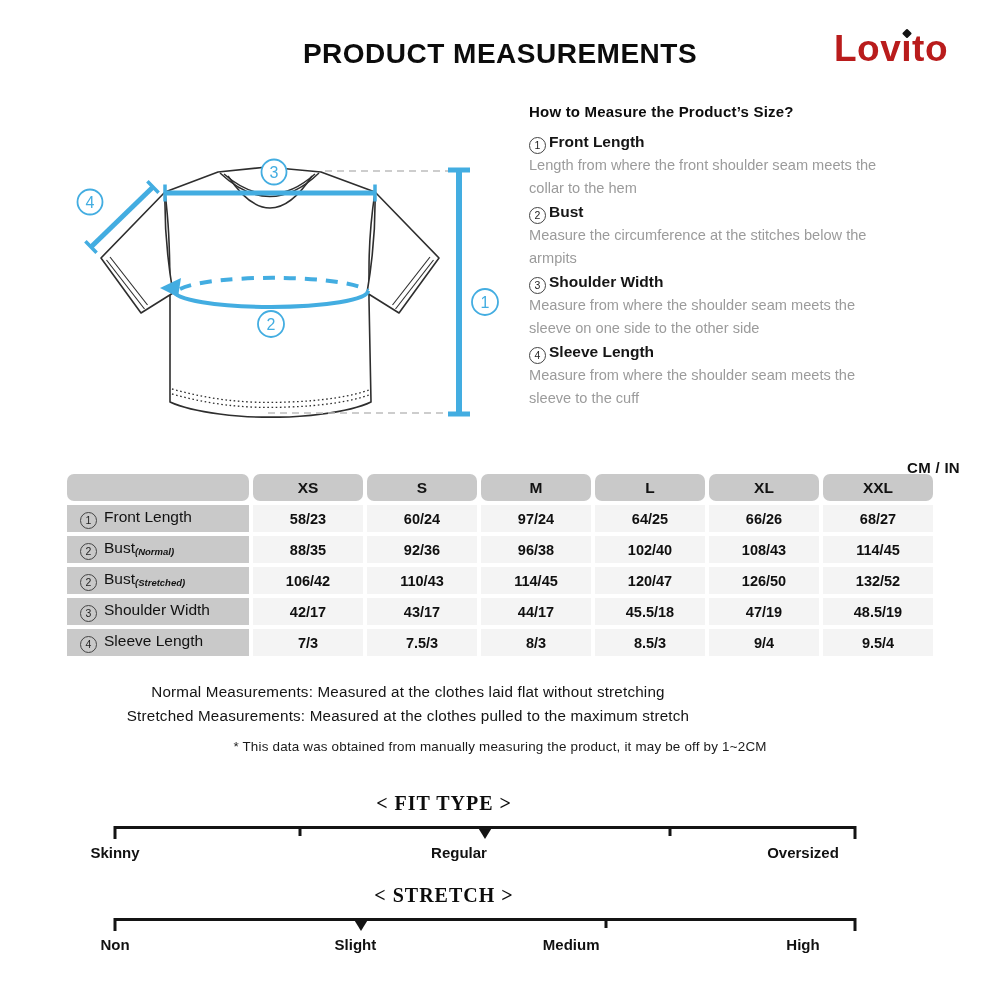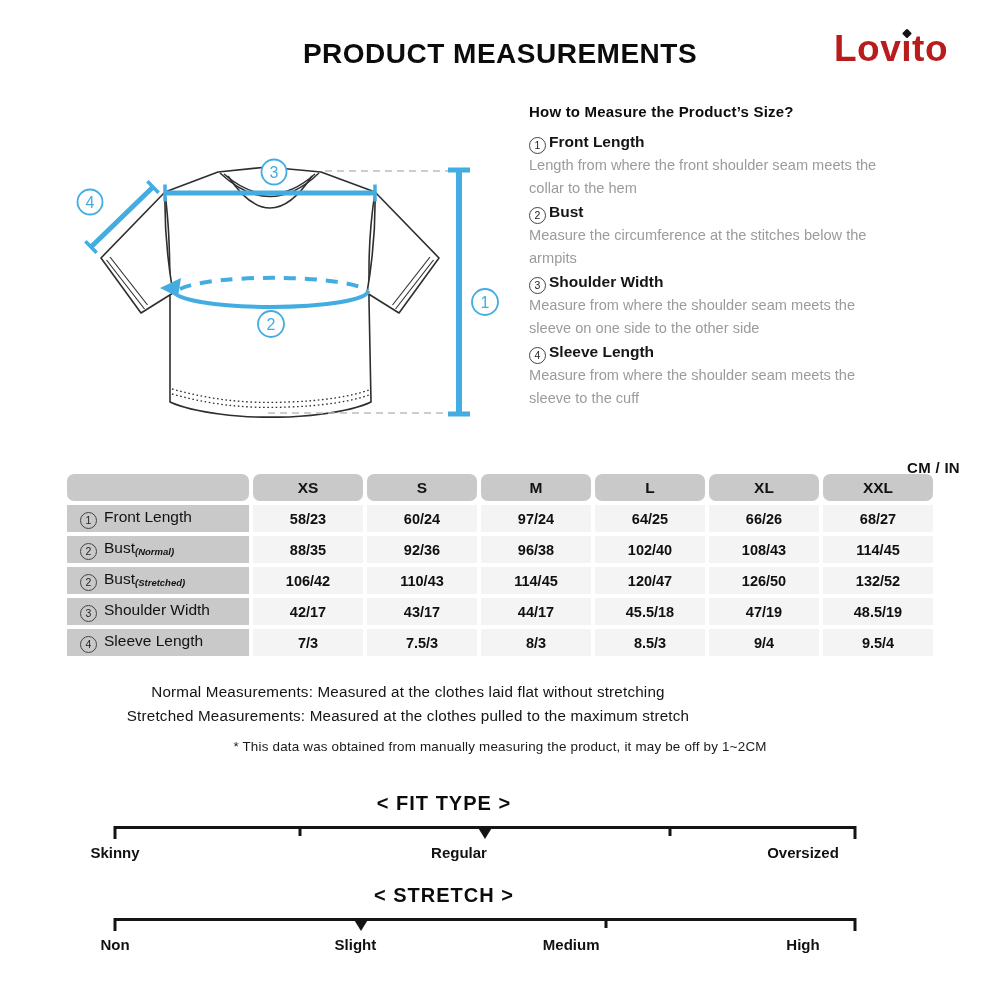--- a/index.html
+++ b/index.html
@@ -40,21 +40,21 @@
   table.size th, table.size td { height:27px; vertical-align:middle; padding:0; }
   table.size th { background:#c9c9c9; font-size:15.5px; font-weight:700; text-align:center; color:#121212;border-radius:7px; }
   table.size td.lbl { background:#c9c9c9; text-align:left; padding-left:13px; font-size:15.5px; font-weight:400; color:#121212; white-space:nowrap; }
   table.size td.lbl .cnum { margin-right:7px; }
   table.size td.lbl .sub { font-size:9.5px; font-weight:700; position:relative; top:2px; letter-spacing:0;font-style:italic; }
   table.size td.val { background:#f4f4f4; text-align:center; font-size:14.5px; font-weight:700; color:#0f0f0f; }
   
   .notes { position:absolute; top:680px; left:0; width:816px; text-align:center; font-size:15.2px; line-height:24px; color:#141414; letter-spacing:.2px; }
   .footnote { position:absolute; top:739px; left:0; width:1000px; text-align:center; font-size:13.4px; color:#1a1a1a; letter-spacing:.2px; }
   
-  .scale-title { position:absolute; left:0; width:888px; text-align:center; font-size:20px; font-weight:800; letter-spacing:1px; color:#0c0c0c; }
+  .scale-title { position:absolute; left:0; width:888px; text-align:center; font-size:20px; font-weight:800; letter-spacing:1px; color:#0c0c0c;font-family:Liberation Serif, serif; }
   .scale-line { position:absolute; left:115px; width:740px; height:3px; background:#141414; }
   .scale-line .tick { position:absolute; top:0; width:3px; background:#141414; transform:translateX(-50%); }
   .scale-line .tick.end { height:13px; }
   .scale-line .tick.mid { height:10px; }
   .scale-line .marker {
     position:absolute; top:0; width:0; height:0; transform:translateX(-50%);
     border-left:8px solid transparent; border-right:8px solid transparent; border-top:13px solid #141414;
   }
   .scale-labels { position:absolute; left:115px; width:688px; height:20px; }
   .scale-labels span { position:absolute; transform:translateX(-50%); font-size:15px; font-weight:700; white-space:nowrap; color:#111; }

